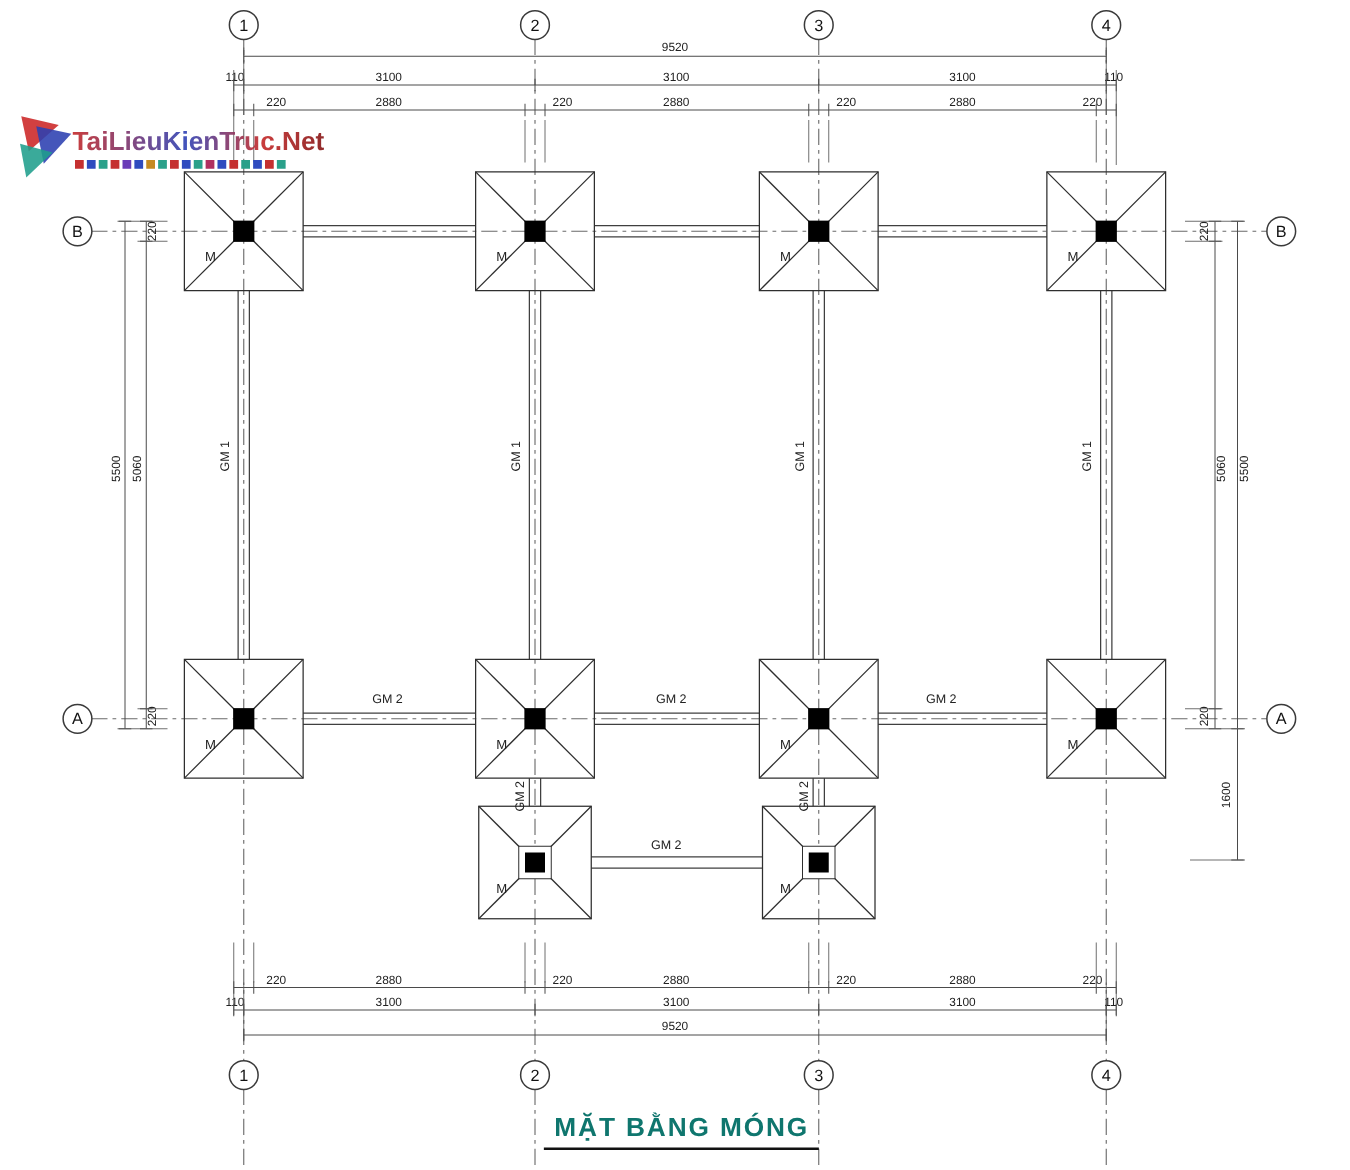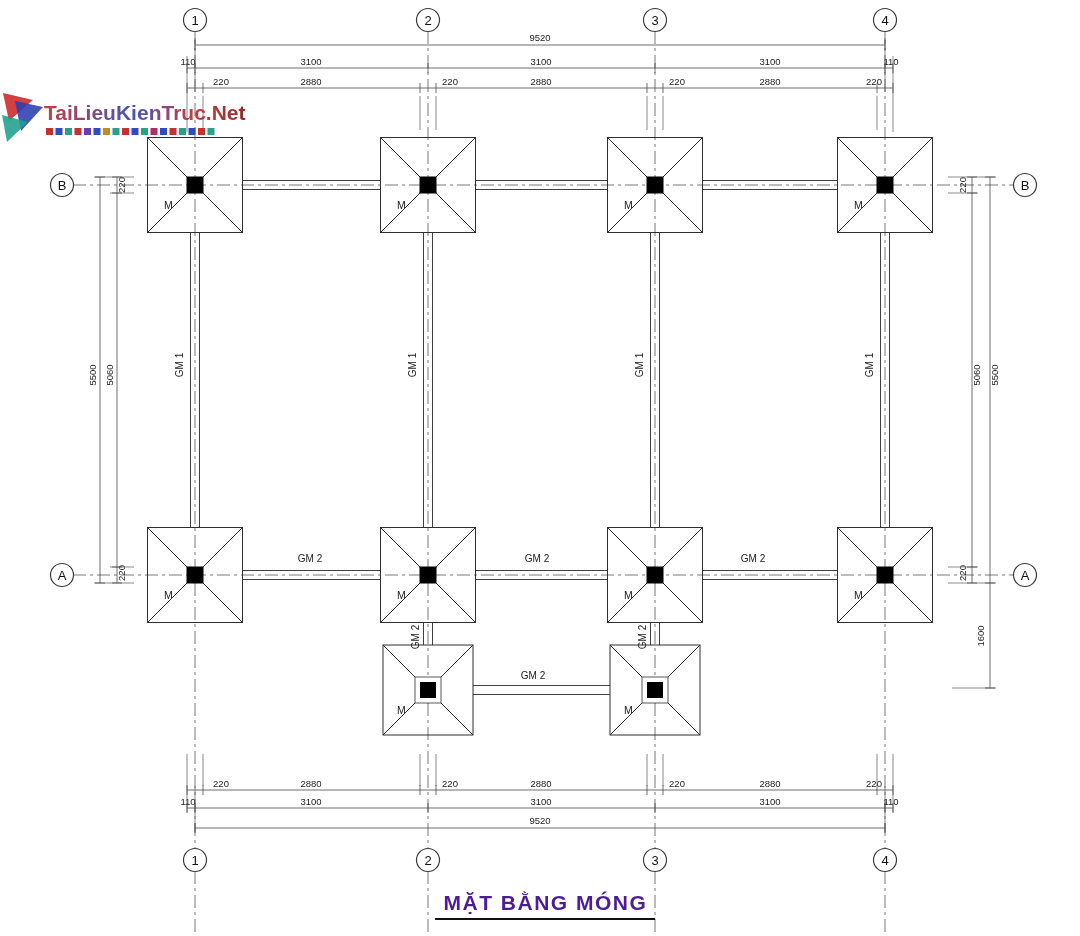--- a/index.html
+++ b/index.html
@@ -1,23 +1,23 @@
 <!DOCTYPE html>
 <html><head>
 <meta charset="utf-8">
 <style>
   html,body{margin:0;padding:0;background:#fff;}
   .page{position:relative;width:1080px;height:936px;background:#fff;overflow:hidden;
         font-family:"Liberation Sans",sans-serif;}
   .page svg{position:absolute;left:0;top:0;}
-  .watermark{position:absolute;left:0;top:88px;width:250px;height:62px;text-decoration:underline;}
+  .watermark{position:absolute;left:14px;top:88px;width:250px;height:62px;text-decoration:underline;}
   .watermark svg{position:static;}
   .wmtext{font:bold 21px "Liberation Sans",sans-serif;fill:url(#wmg);opacity:.93;}
   .title{position:absolute;left:50.5%;top:891px;transform:translateX(-50%);
-         font:bold 21px "Liberation Sans",sans-serif;letter-spacing:1.5px;color:#4c1d95;
+         font:bold 21px "Liberation Sans",sans-serif;letter-spacing:1.5px;color:#0f766e;
          border-bottom:2px solid #111;padding:0 8px 3px;white-space:nowrap;}
   .dash{stroke:#6a6a6a;stroke-width:.9;stroke-dasharray:13 4 3 4;}
   .beam{stroke:#3f3f3f;stroke-width:1;}
   .foot{stroke:#2e2e2e;stroke-width:1;fill:none;}
   .pad{fill:#fff;stroke:#2e2e2e;stroke-width:.8;}
   .col{fill:#000;}
   .mlab{font:10.5px "Liberation Sans",sans-serif;fill:#222;}
   .dim{stroke:#4a4a4a;stroke-width:.8;}
   .ext{stroke:#5a5a5a;stroke-width:.7;}
   .dlab{font:9.5px "Liberation Sans",sans-serif;fill:#222;}

